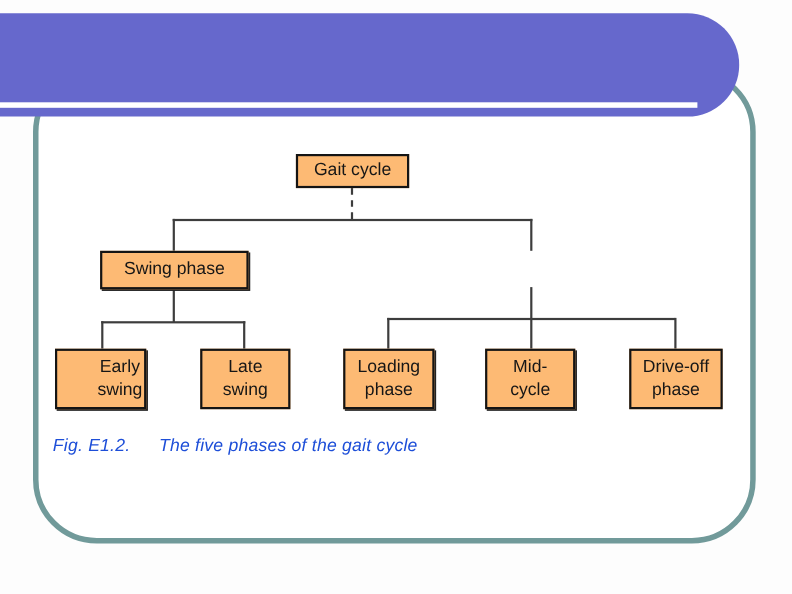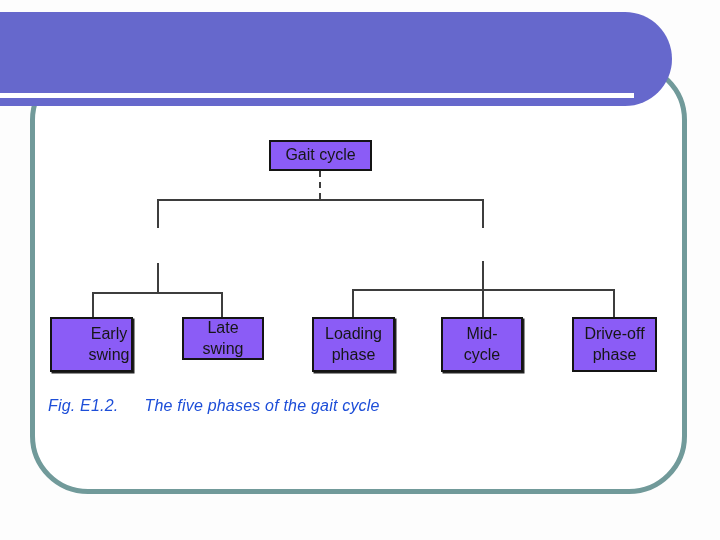--- a/index.html
+++ b/index.html
@@ -34,32 +34,32 @@
     background:#ffffff;
     z-index:3;
   }
 
   
   .diagram{position:absolute;left:0;top:0;width:720px;height:540px;z-index:2;color:var(--ink,#1b1b1b);}
   .node{
     position:absolute;
     box-sizing:border-box;
     border:2px solid #141414;
-    background:#8b5cf6;
+    background:#fdba74;
     display:flex;align-items:center;justify-content:center;
     text-align:center;
     font-size:16px;line-height:1.28;
     white-space:pre-line;
     color:#161616;
   }
   #node-gait     {left:269px;top:140px;width:103px;height:31px;font-size:16px;}
   #node-swing    {left:91px; top:228px;width:135px;height:35px;box-shadow:1.5px 1.5px 0 #222;}
   #node-support  {left:416px;top:228px;width:134px;height:33px;}
   #node-early    {left:50px; top:317px;width:83px;height:55px;box-shadow:1.5px 1.5px 0 #222;padding-left:35px;}
-  #node-late     {left:182px;top:317px;width:82px;height:43px;}
+  #node-late     {left:182px;top:317px;width:82px;height:55px;}
   #node-loading  {left:312px;top:317px;width:83px;height:55px;box-shadow:1.5px 1.5px 0 #222;}
   #node-mid      {left:441px;top:317px;width:82px;height:55px;box-shadow:1.5px 1.5px 0 #222;}
   #node-drive    {left:572px;top:317px;width:85px;height:55px;}
 
   .cn{position:absolute;background:#3d3d3d;}
   .cn.h{height:1.5px;}
   .cn.v{width:1.5px;}
   .cn.dash{background:none;width:0;border-left:2px dashed #3d3d3d;}
 
   #c-root-v   {left:319px;top:171px;height:28px;}
@@ -103,20 +103,21 @@
     <div class="cn v" id="c-swing-v"></div>
     <div class="cn h" id="c-l2a-h"></div>
     <div class="cn v" id="c-l2a-va"></div>
     <div class="cn v" id="c-l2a-vb"></div>
     <div class="cn v" id="c-support-v"></div>
     <div class="cn h" id="c-l2b-h"></div>
     <div class="cn v" id="c-l2b-va"></div>
     <div class="cn v" id="c-l2b-vb"></div>
 
     <div class="node" id="node-gait">Gait cycle</div>
+    <div class="node" id="node-swing">Swing phase</div>
     <div class="node" id="node-early">Early
 swing</div>
     <div class="node" id="node-late">Late
 swing</div>
     <div class="node" id="node-loading">Loading
 phase</div>
     <div class="node" id="node-mid">Mid-
 cycle</div>
     <div class="node" id="node-drive">Drive-off
 phase</div>

